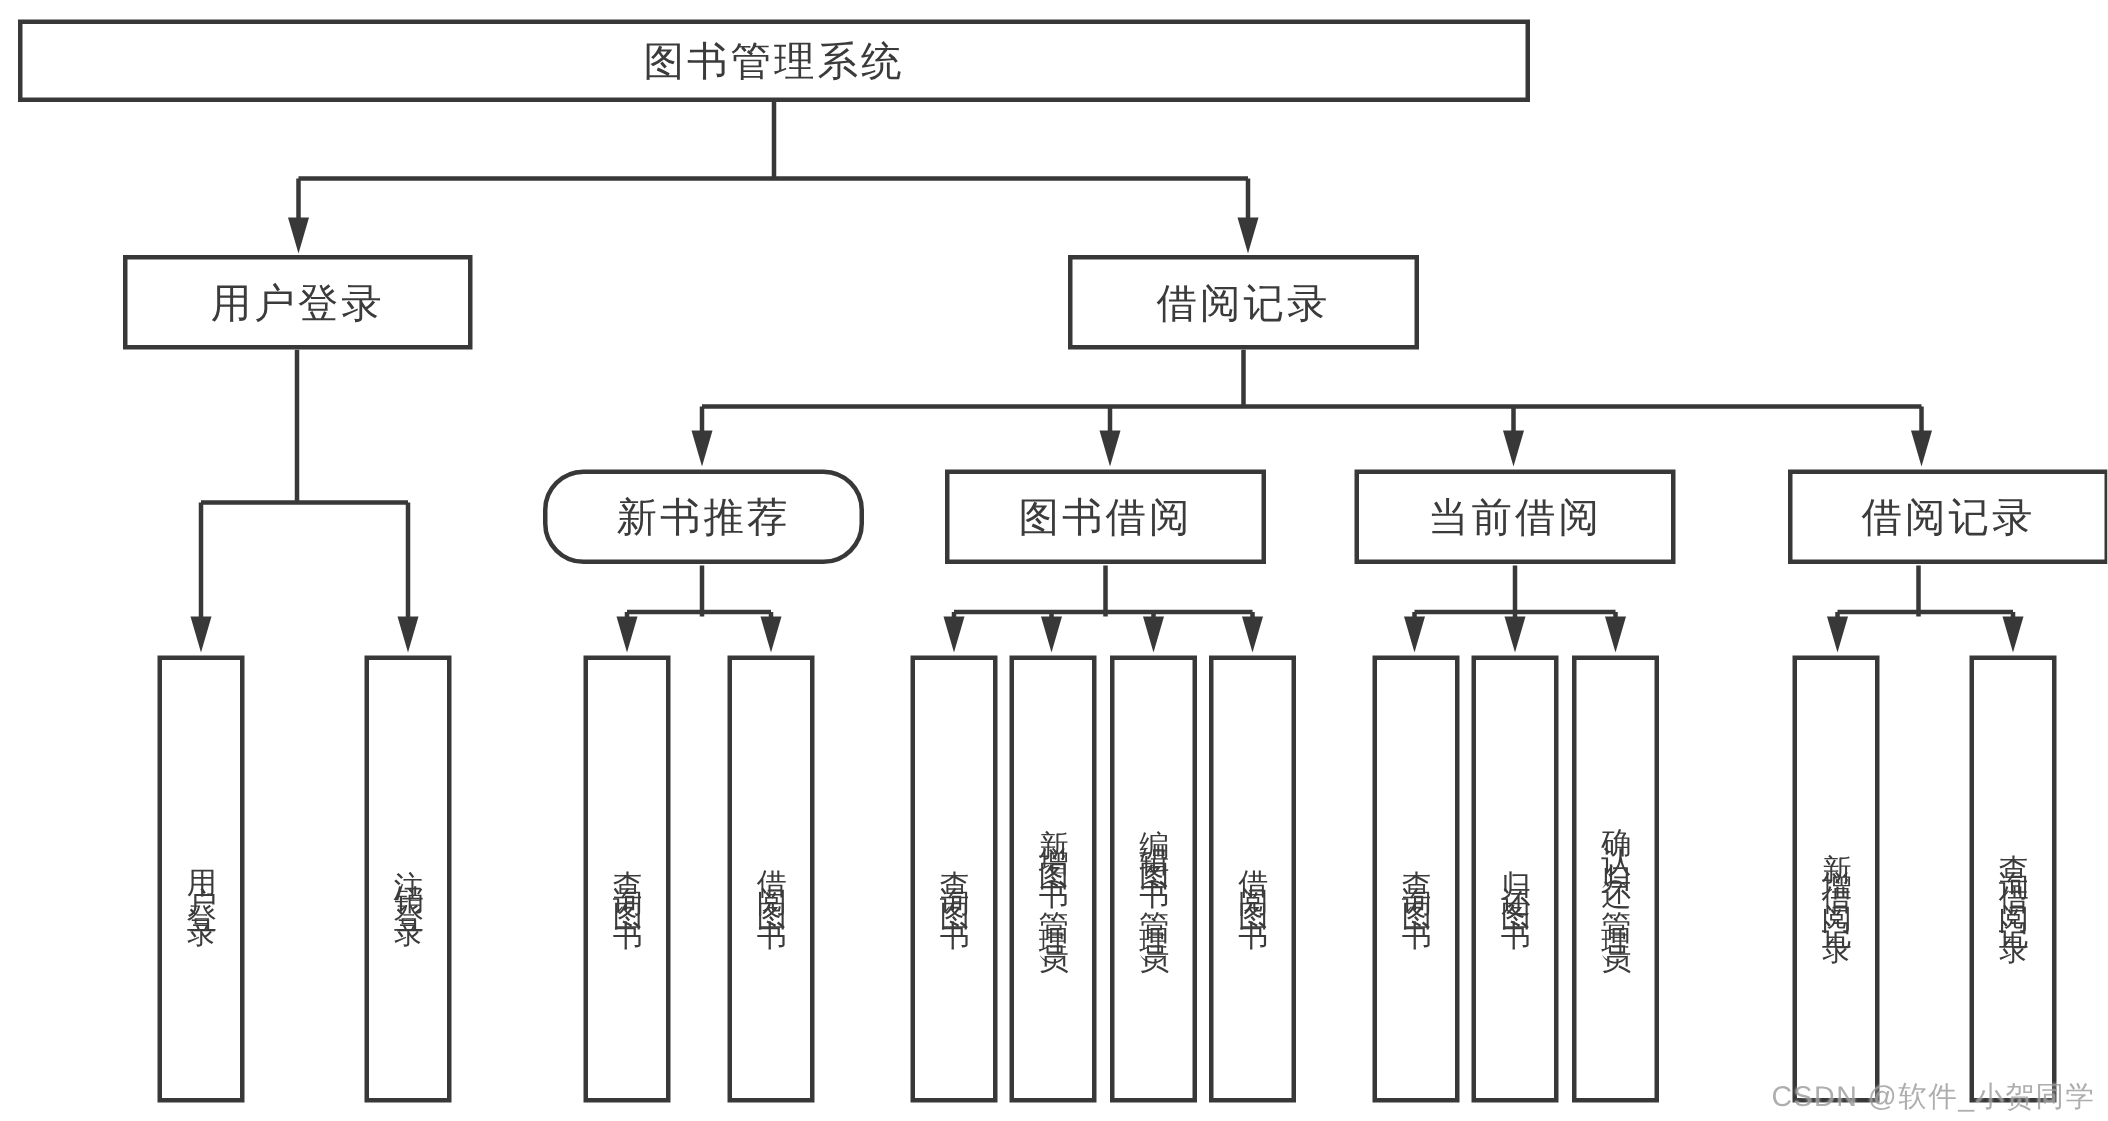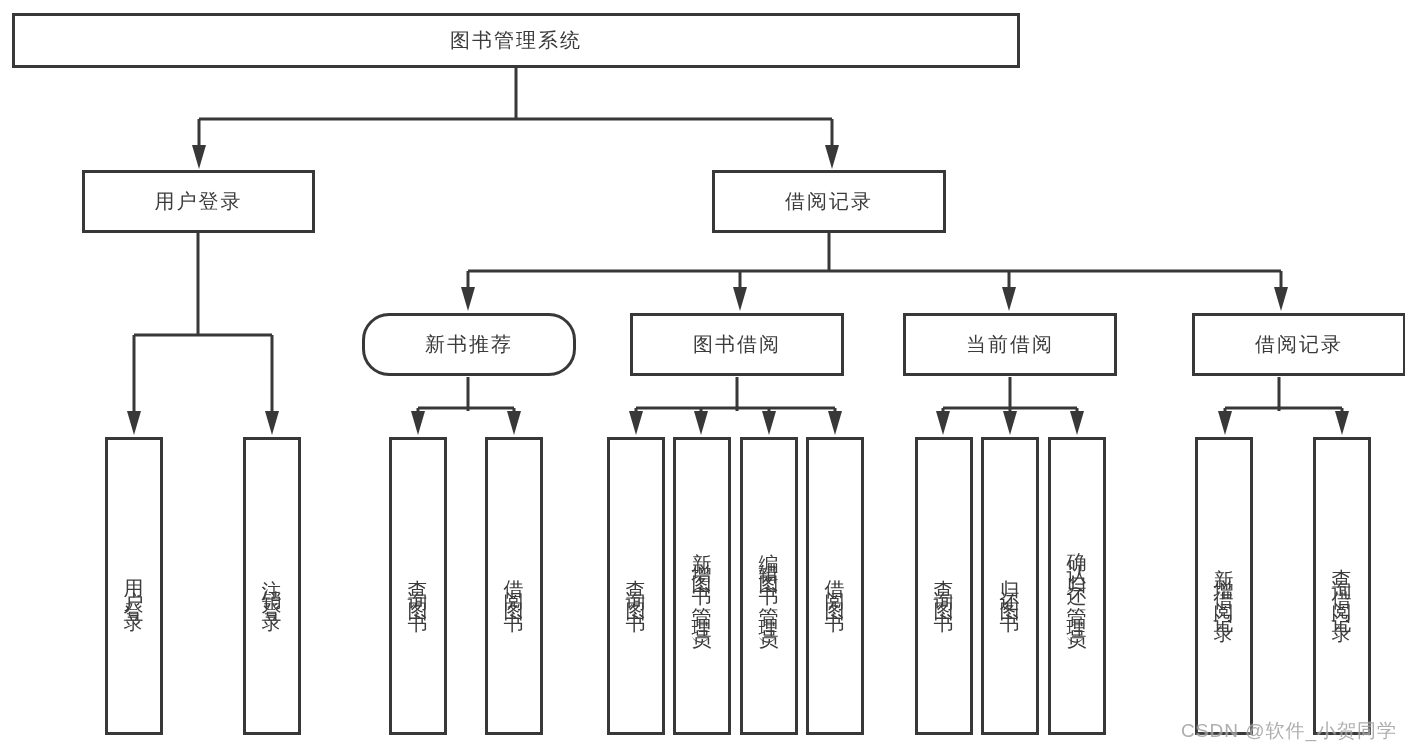--- a/index.html
+++ b/index.html
@@ -19,21 +19,21 @@
   .connectors{position:absolute;left:0;top:0;width:1405px;height:747px;}
   .connectors path{stroke:var(--line);stroke-width:3;fill:none;}
   .connectors polygon{fill:var(--line);stroke:none;}
   .box{
     position:absolute;
     box-sizing:border-box;
     background:var(--box-bg);
     border:3px solid var(--line);
     display:flex;align-items:center;justify-content:center;
     color:var(--text);
-    font-size:20px;
+    font-size:27px;
     letter-spacing:2px;
     white-space:nowrap;
   }
   .vbox{
     position:absolute;
     box-sizing:border-box;
     top:437px;height:298px;width:58px;
     background:var(--box-bg);
     border:3px solid var(--line);
     display:flex;align-items:center;justify-content:center;

